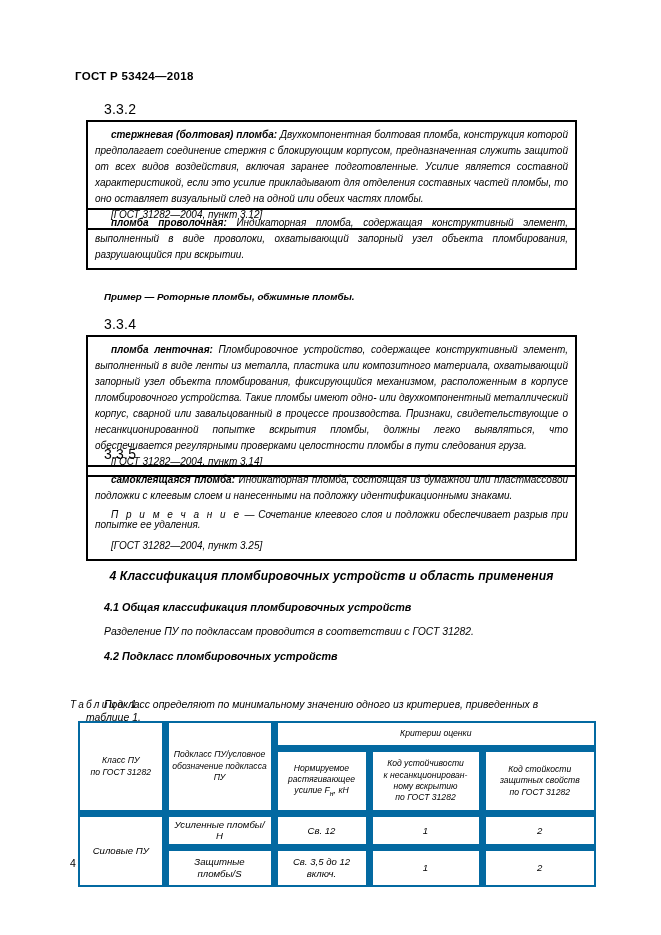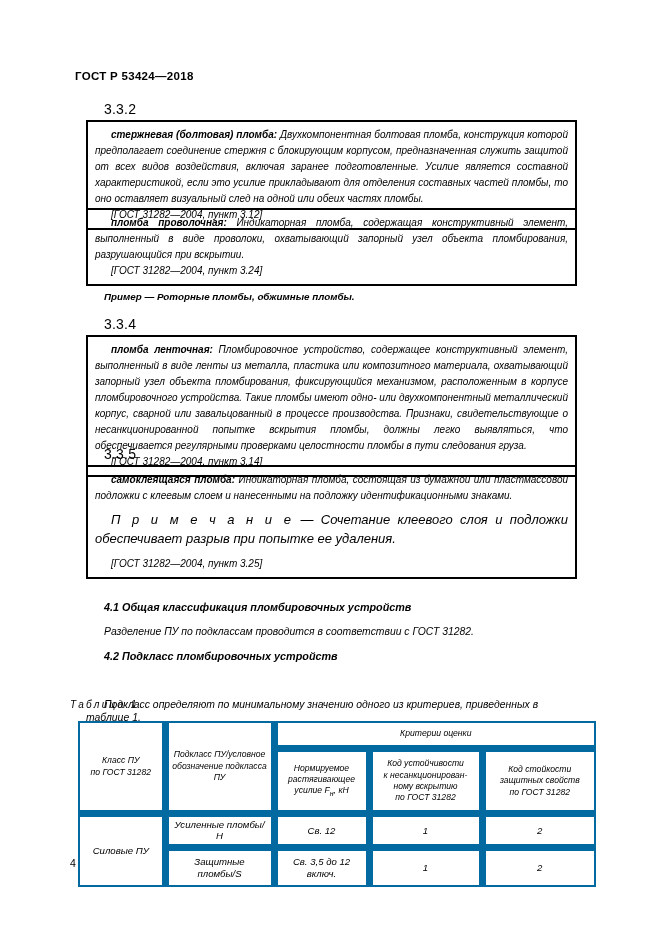--- a/index.html
+++ b/index.html
@@ -70,22 +70,22 @@
   .defbox .term {
     font-weight: bold;
     font-style: italic;
   }
   .defbox p.src {
     text-indent: 16px;
     margin-top: 0px;
   }
   .defbox p.note {
     text-indent: 16px;
-    font-size: 13px;
-    line-height: 19px;
+    font-size: 10px;
+    line-height: 10px;
     margin-top: 6px;
     margin-bottom: 4px;
     text-align: justify;
   }
   .defbox p.note .note-label {
     letter-spacing: 2.1px;
   }
   .defbox p.src-spaced {
     text-indent: 16px;
     margin-top: 8px;
@@ -182,21 +182,20 @@
     <div class="clause-num">3.3.2</div>
     <div class="defbox">
       <p class="term-para"><span class="term">стержневая (болтовая) пломба:</span><span> Двухкомпонентная болтовая пломба, конструкция которой предполагает соединение стержня с блокирующим корпусом, предназначенная служить защитой от всех видов воздействия, включая заранее подготовленные. Усилие является составной характеристикой, если это усилие прикладывают для отделения составных частей пломбы, то оно оставляет визуальный след на одной или обеих частях пломбы.</span></p>
       <p class="src">[ГОСТ 31282—2004, пункт 3.12]</p>
     </div>
   </div>
 
   <div class="col" style="top:195px;">
     <div class="defbox">
       <p class="term-para"><span class="term">пломба проволочная:</span><span> Индикаторная пломба, содержащая конструктивный элемент, выполненный в виде проволоки, охватывающий запорный узел объекта пломбирования, разрушающийся при вскрытии.</span></p>
-      <p class="src">[ГОСТ 31282—2004, пункт 3.24]</p>
     </div>
   </div>
 
   <div class="col" style="top:278px;">
     <p class="example">Пример — Роторные пломбы, обжимные пломбы.</p>
   </div>
 
   <div class="col" style="top:303px;">
     <div class="clause-num">3.3.4</div>
     <div class="defbox">
@@ -207,20 +206,23 @@
 
   <div class="col" style="top:433px;">
     <div class="clause-num">3.3.5</div>
     <div class="defbox">
       <p class="term-para"><span class="term">самоклеящаяся пломба:</span><span> Индикаторная пломба, состоящая из бумажной или пластмассовой подложки с клеевым слоем и нанесенными на подложку идентификационными знаками.</span></p>
       <p class="note"><span class="note-label">П р и м е ч а н и е</span><span> — </span><span>Сочетание клеевого слоя и подложки обеспечивает разрыв при попытке ее удаления.</span></p>
       <p class="src-spaced">[ГОСТ 31282—2004, пункт 3.25]</p>
     </div>
   </div>
 
+  <div class="col" style="top:556px;">
+    <p class="h1">4 Классификация пломбировочных устройств и область применения</p>
+  </div>
 
   <div class="col" style="top:588px;">
     <p class="h2">4.1 Общая классификация пломбировочных устройств</p>
   </div>
 
   <div class="col" style="top:612px;">
     <p class="body-para">Разделение ПУ по подклассам проводится в соответствии с ГОСТ 31282.</p>
   </div>
 
   <div class="col" style="top:637px;">

